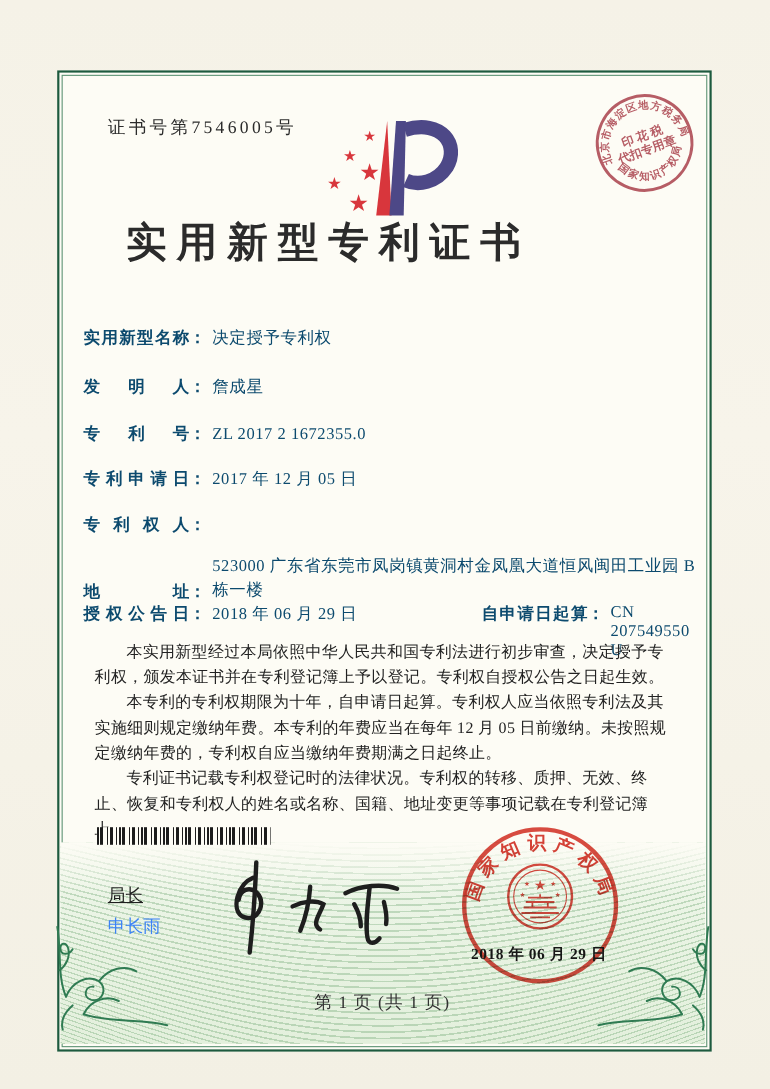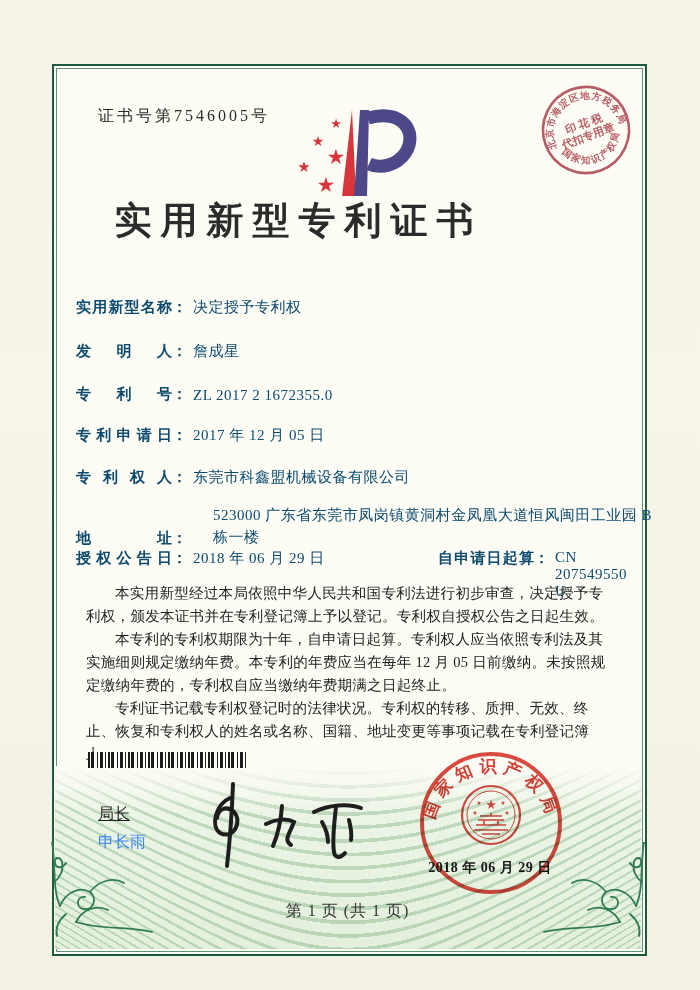--- a/index.html
+++ b/index.html
@@ -18,21 +18,21 @@
       linear-gradient(180deg,#eef6e9,#e2efdb);}
   .cert-no{position:absolute;left:76px;top:106px;font-size:16px;letter-spacing:3px;color:#2b2b2b;margin-left:22px;}
   .logo{position:absolute;left:276px;top:104px;}
   .title{position:absolute;left:52px;top:196px;width:493px;text-align:center;
     font-size:37px;font-weight:700;letter-spacing:9px;color:#2b2b2b;}
   .frow{position:absolute;left:76px;font-size:15px;color:#0c4a6e;display:flex;align-items:flex-end;}
   .flabel{display:inline-block;width:96px;text-align:justify;text-align-last:justify;
     -moz-text-align-last:justify;text-justify:inter-character;font-weight:600;flex:0 0 96px;}
   .fcolon{font-weight:600;margin-right:6px;}
   .fvalue{letter-spacing:0.5px;}
-  .fvalue.wrap{display:inline-block;width:452px;line-height:22px;margin-left:20px;}
+  .fvalue.wrap{display:inline-block;width:452px;line-height:22px;}
   .grant-right{position:absolute;left:362px;top:0;display:flex;}
   .body-text{position:absolute;left:86px;top:582px;width:530px;font-size:14.5px;
     line-height:23px;color:#222;}
   .body-text p{margin:0;text-indent:2em;letter-spacing:0.3px;}
   .barcode{position:absolute;left:88px;top:752px;width:158px;height:16px;
     background:repeating-linear-gradient(90deg,#1c1c1c 0 2px,#fdfcf5 2px 3px,#1c1c1c 3px 6px,#fdfcf5 6px 9px,#1c1c1c 9px 10px,#fdfcf5 10px 12px,#1c1c1c 12px 15px,#fdfcf5 15px 17px,#1c1c1c 17px 18px,#fdfcf5 18px 20px);}
   .sig-title{position:absolute;left:98px;top:804px;font-size:16px;color:#1f1f1f;font-family:"Liberation Sans","DejaVu Sans",sans-serif;text-decoration:underline;}
   .sig-name{position:absolute;left:98px;top:832px;font-size:16px;color:#3b82f6;font-family:"Liberation Sans","DejaVu Sans",sans-serif;}
   .sig-hand{position:absolute;left:198px;top:778px;}
   .seal{position:absolute;left:416px;top:749px;mix-blend-mode:multiply;}
@@ -83,21 +83,20 @@
     <span class="fvalue">ZL 2017 2 1672355.0</span>
 </div>
 <div class="frow" style="top:426px">
   <span class="flabel">专利申请日</span>
     <span class="fcolon">：</span>
     <span class="fvalue">2017 年 12 月 05 日</span>
 </div>
 <div class="frow" style="top:468px">
   <span class="flabel">专利权人</span>
     <span class="fcolon">：</span>
-    <span class="fvalue">东莞市科鑫盟机械设备有限公司</span>
 </div>
 <div class="frow" style="top:504px">
   <span class="flabel">地址</span>
     <span class="fcolon">：</span>
     <span class="fvalue wrap">523000 广东省东莞市凤岗镇黄洞村金凤凰大道恒风闽田工业园 B 栋一楼</span>
 </div>
 <div class="frow" style="top:549px;width:560px">
   <span class="flabel">授权公告日</span>
     <span class="fcolon">：</span>
     <span class="fvalue">2018 年 06 月 29 日</span>

